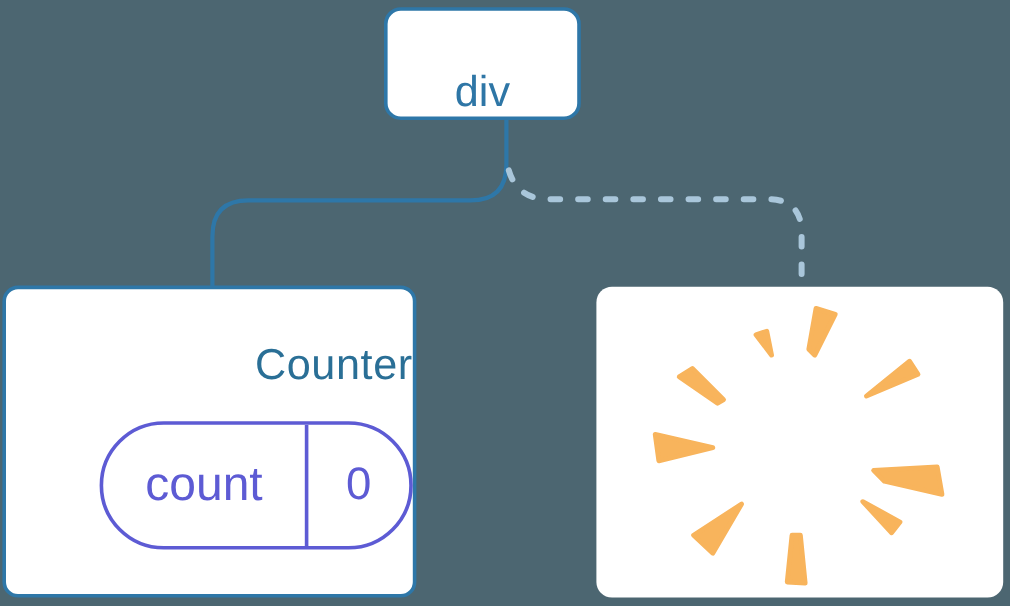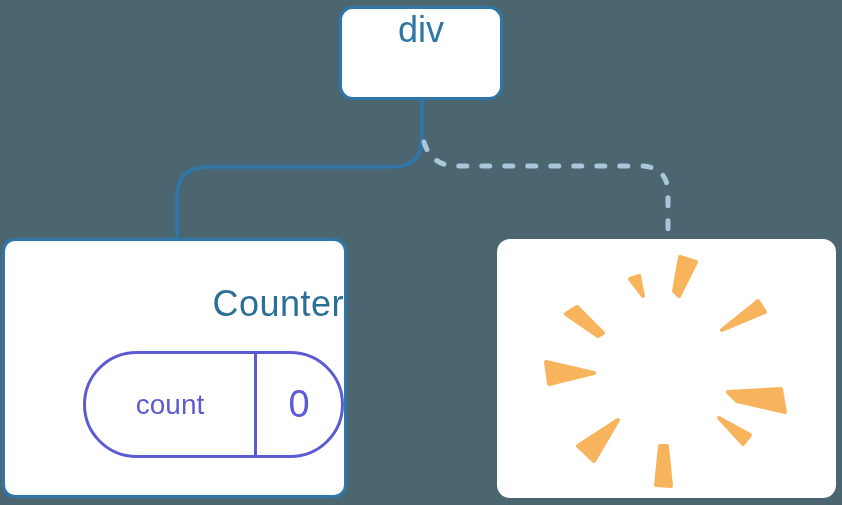--- a/index.html
+++ b/index.html
@@ -6,43 +6,43 @@
     --background:#4C6671; --card-bg:#FFFFFF; --tree-blue:#2E77A8;
     --node-text-blue:#2E76A6; --title-blue:#2A6F96; --state-indigo:#5D5BD4;
     --dashed-gray-blue:#A9C6DA; --poof-orange:#F8B45C;
   }
   *{margin:0;padding:0;box-sizing:border-box;}
   html,body{width:842px;height:505px;overflow:hidden;}
   body{font-family:"Liberation Sans",sans-serif;background:var(--background);}
   .stage{position:relative;width:842px;height:505px;background:var(--background);}
   .connector-layer{position:absolute;left:0;top:0;width:842px;height:505px;pointer-events:none;}
   .node-box{
-    position:absolute;left:339px;top:6px;width:164px;height:94px;
+    position:absolute;left:320px;top:6px;width:164px;height:94px;
     background:var(--card-bg);border:3px solid var(--tree-blue);border-radius:14px;
-    display:flex;align-items:flex-start;justify-content:center;
+    display:flex;align-items:flex-end;justify-content:center;
     font-size:36px;font-weight:500;color:var(--node-text-blue);
   }
   .counter-card{
     position:absolute;left:2px;top:238px;width:345px;height:260px;
     background:var(--card-bg);border:3px solid var(--tree-blue);border-radius:13px;
     display:flex;flex-direction:column;align-items:flex-end;
   }
   .counter-title{
     margin-top:42px;font-size:36px;font-weight:500;color:var(--title-blue);
     letter-spacing:0.5px;
   }
   .state-pill{
     margin-top:26px;width:261px;height:107px;
     border:3px solid var(--state-indigo);border-radius:54px;
     display:flex;align-items:stretch;overflow:hidden;background:var(--card-bg);
   }
   .state-key{
     flex:0 0 171px;display:flex;align-items:center;justify-content:center;
     border-right:3px solid var(--state-indigo);
-    font-size:28px;color:var(--state-indigo);
+    font-size:40px;color:var(--state-indigo);
   }
   .state-value{
     flex:1;display:flex;align-items:center;justify-content:center;
     font-size:38px;color:var(--state-indigo);
   }
   .removed-card{
     position:absolute;left:497px;top:239px;width:339px;height:259px;
     background:var(--card-bg);border-radius:13px;
   }
   .poof-svg{position:absolute;left:0;top:0;width:339px;height:259px;}

